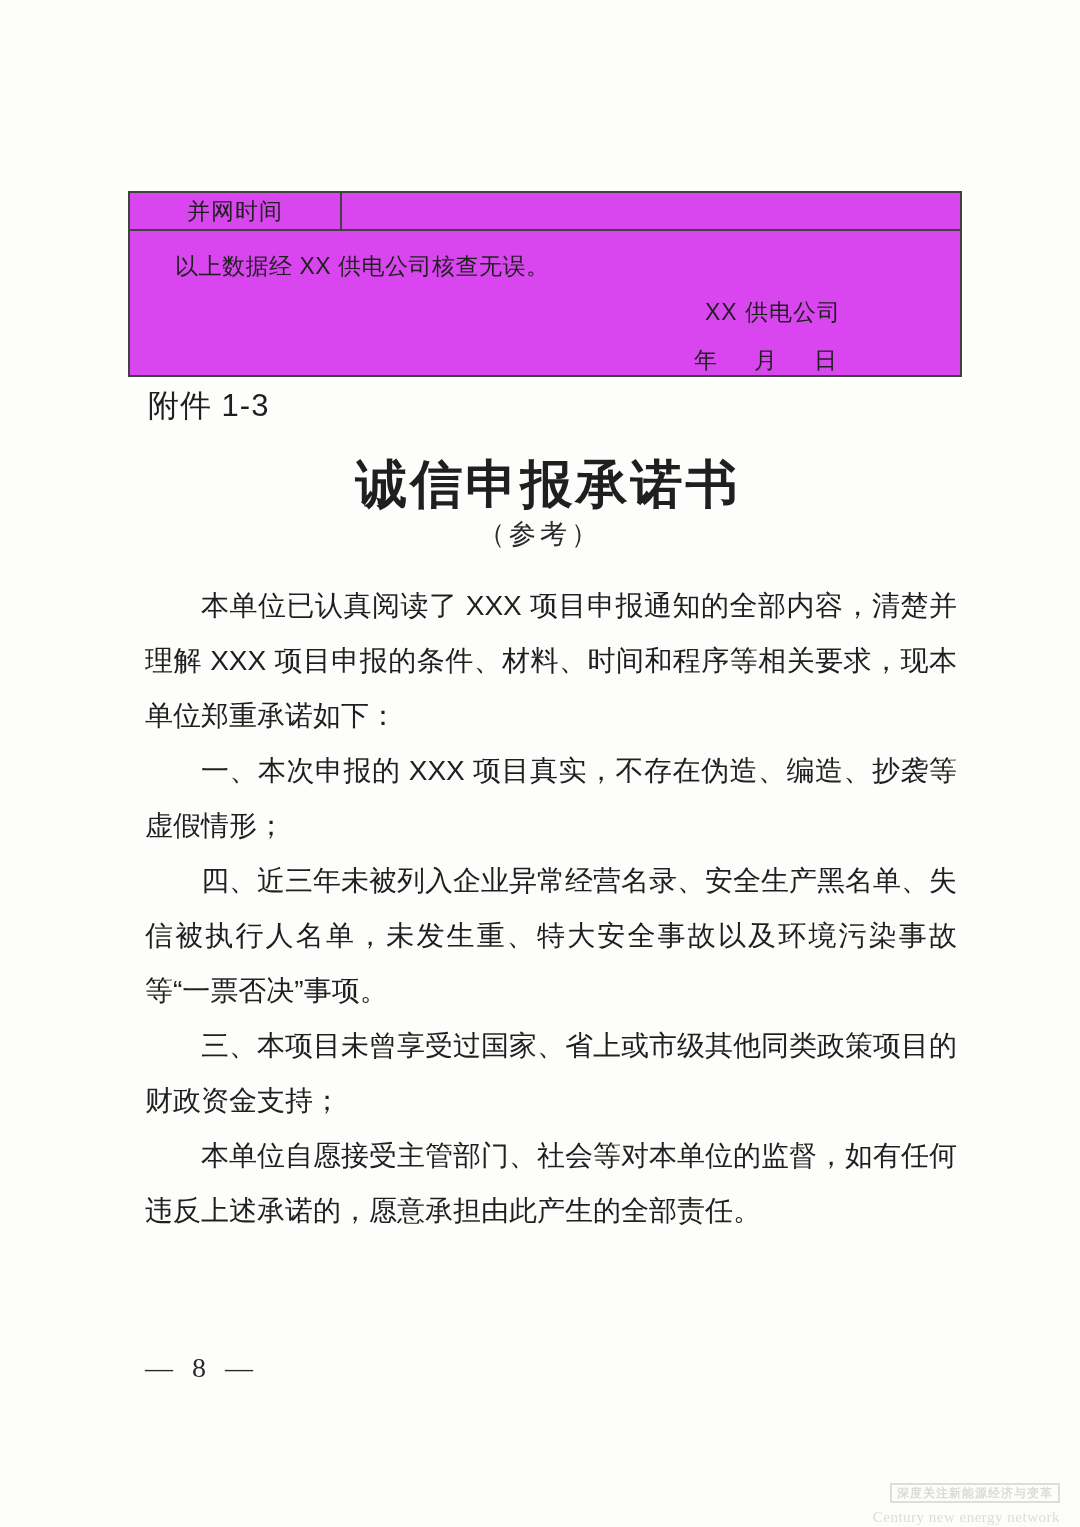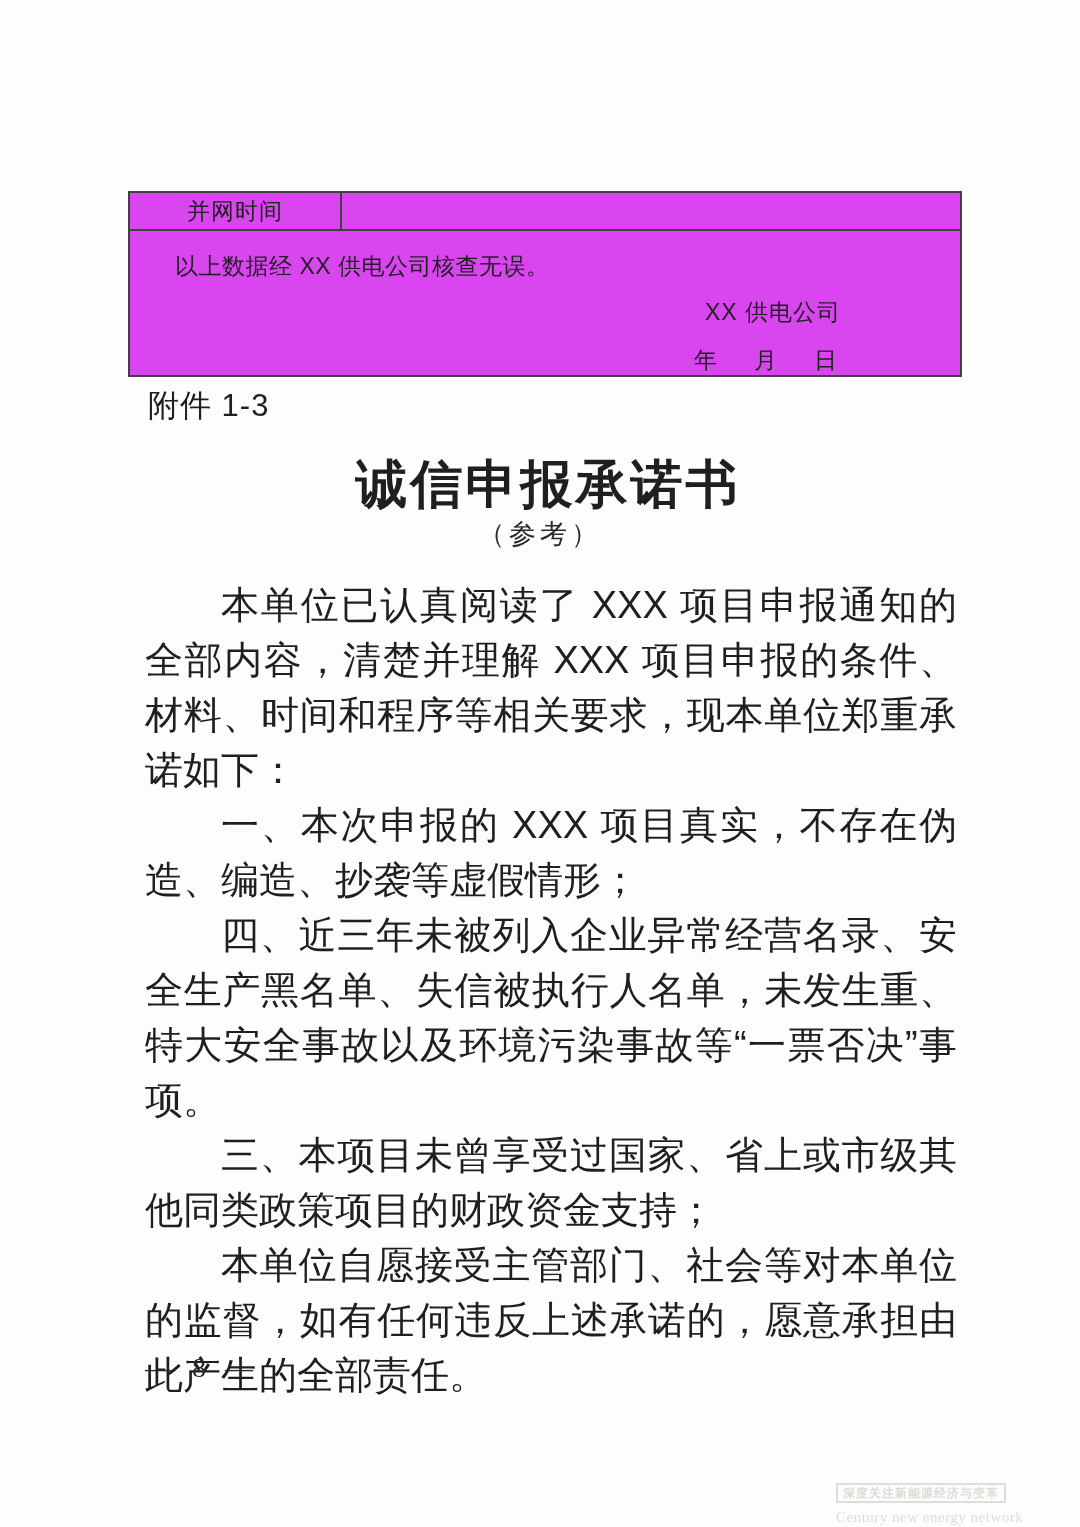--- a/index.html
+++ b/index.html
@@ -68,21 +68,21 @@
     font-size: 27px;
     letter-spacing: 4px;
     color: #2b2b2b;
   }
 
   
   .content {
     position: absolute;
     left: 145px; top: 578px;
     width: 812px;
-    font-size: 38px;
+    font-size: 28px;
     line-height: 55px;
     text-align: justify;
   }
   .content p {
     text-indent: 2em;
     margin: 0;
   }
 
   
   .page-number {
@@ -90,23 +90,23 @@
     left: 145px; top: 1352px;
     font-family: "Liberation Serif", serif;
     font-size: 28px;
     letter-spacing: 6px;
     color: #2a2a2a;
   }
 
   
   .watermark {
     position: absolute;
-    right: 4px; bottom: 2px;
+    right: 20px; bottom: 2px;
     width: 240px;
-    text-align: left;
+    text-align: right;
     line-height: 1;
     user-select: none;
   }
   .wm-slogan {
     display: inline-block;
     border: 2px solid #deddd9;
     color: #dbdad6;
     font-size: 12px;
     font-weight: 700;
     letter-spacing: 1px;

